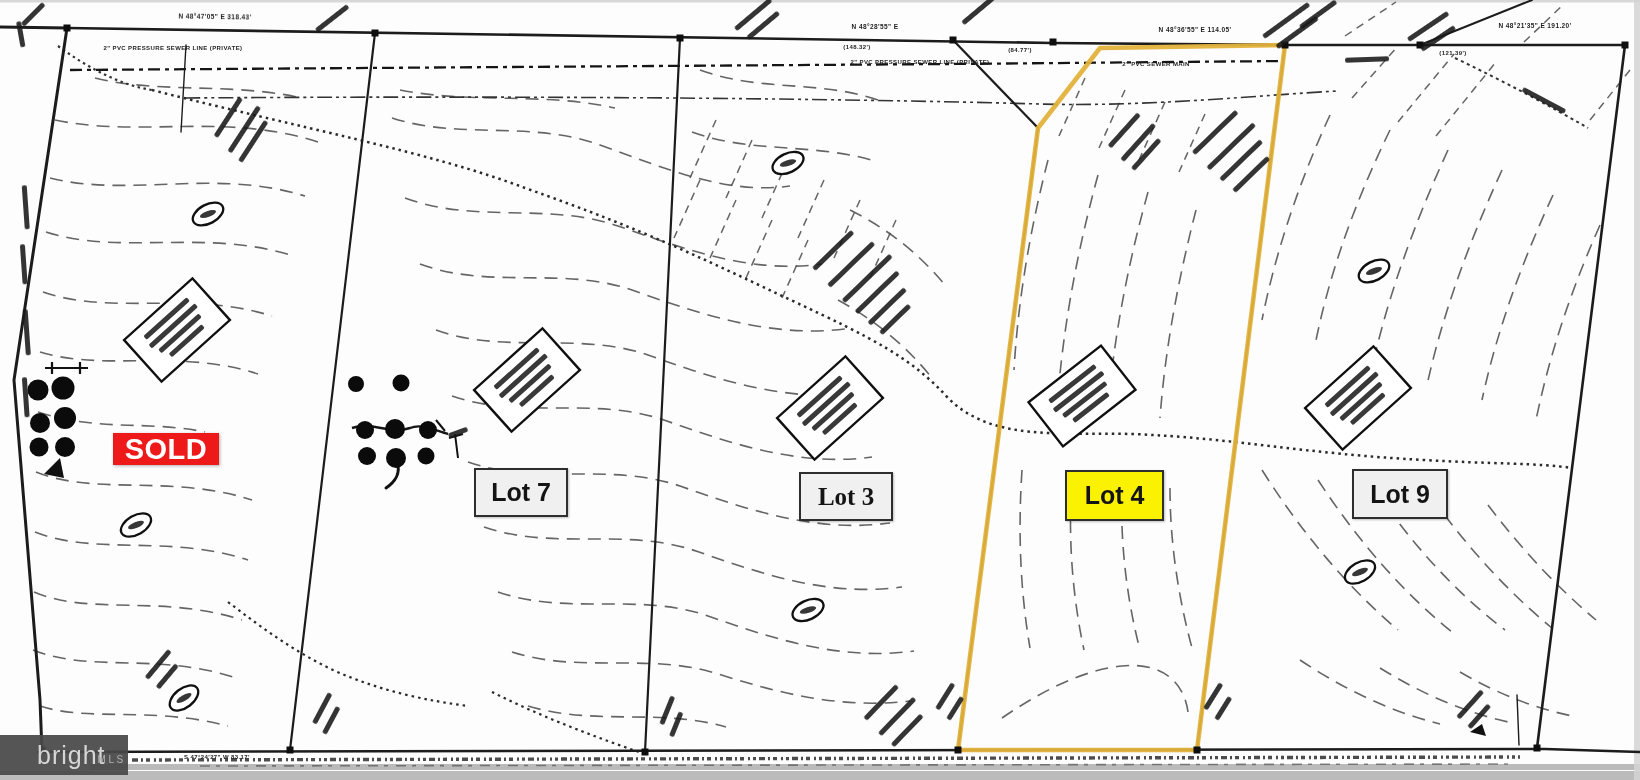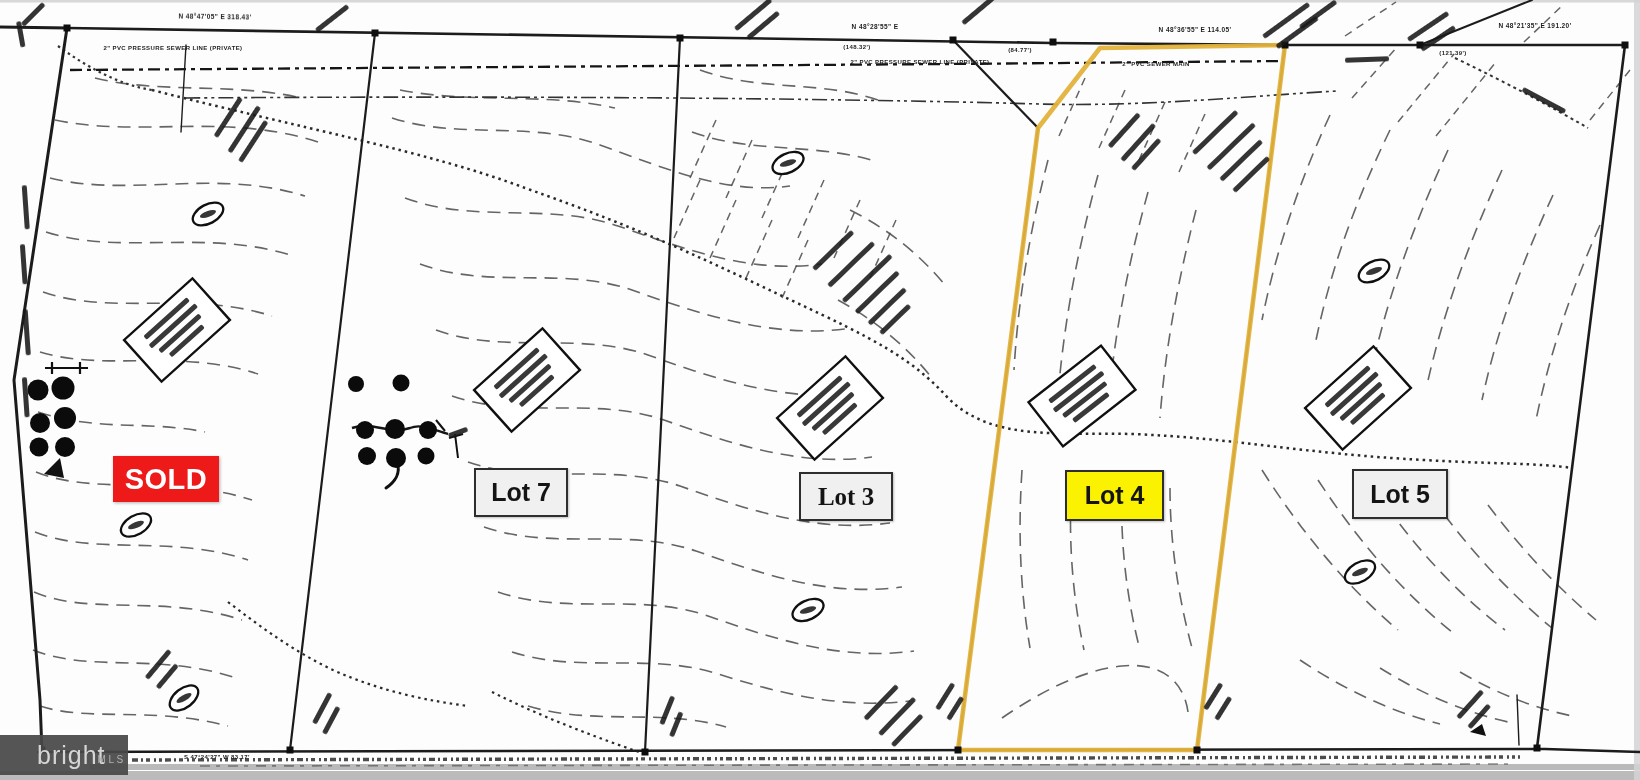--- a/index.html
+++ b/index.html
@@ -289,25 +289,25 @@
       <div class="smudge" style="left: 942px; top: 706px; width: 26px; transform: rotate(-58deg);"></div>
       <div class="smudge" style="left: 1198px; top: 694px; width: 30px; transform: rotate(-58deg);"></div>
       <div class="smudge" style="left: 1210px; top: 706px; width: 26px; transform: rotate(-58deg);"></div>
       <div class="smudge" style="left: 1452px; top: 702px; width: 36px; transform: rotate(-48deg);"></div>
       <div class="smudge" style="left: 1464px; top: 714px; width: 30px; transform: rotate(-48deg);"></div>
       <div class="smudge" style="left: 1520px; top: 98px; width: 48px; transform: rotate(28deg);"></div>
       <div class="smudge" style="left: 1345px; top: 57px; width: 44px; transform: rotate(-2deg);"></div>
       <div class="smudge" style="left: 448px; top: 430px; width: 20px; transform: rotate(-20deg);"></div>
     </div>
 
-  <div class="lot-label sold" style="left:113px;top:456px;width:106px;height:46px;">SOLD</div>
+  <div class="lot-label sold" style="left:113px;top:433px;width:106px;height:32px;">SOLD</div>
   <div class="lot-label" style="left:474px;top:468px;width:90px;height:45px;">Lot 7</div>
   <div class="lot-label" style="left:799px;top:472px;width:90px;height:45px;font-family:Liberation Serif, serif;">Lot 3</div>
   <div class="lot-label hl" style="left:1065px;top:470px;width:95px;height:47px;">Lot 4</div>
-  <div class="lot-label" style="left:1352px;top:469px;width:92px;height:46px;">Lot 5</div>
+  <div class="lot-label" style="left:1352px;top:469px;width:92px;height:46px;">Lot 9</div>
 
   <div class="ann" style="left:140px;top:13px;width:150px;transform:rotate(0.8deg);">N 48°47'05" E   318.43'</div>
   <div class="ann" style="left:58px;top:45px;width:230px;font-size:6px;">2" PVC PRESSURE SEWER LINE  (PRIVATE)</div>
   <div class="ann" style="left:820px;top:23px;width:110px;">N 48°28'55" E</div>
   <div class="ann" style="left:822px;top:44px;width:70px;font-size:6px;">(148.32')</div>
   <div class="ann" style="left:990px;top:47px;width:60px;font-size:6px;">(84.77')</div>
   <div class="ann" style="left:800px;top:59px;width:240px;font-size:6px;">2" PVC PRESSURE SEWER LINE (PRIVATE)</div>
   <div class="ann" style="left:1120px;top:26px;width:150px;">N 48°36'55" E   114.05'</div>
   <div class="ann" style="left:1096px;top:61px;width:120px;font-size:6px;">2" PVC SEWER MAIN</div>
   <div class="ann" style="left:1455px;top:22px;width:160px;">N 48°21'35" E   191.20'</div>

